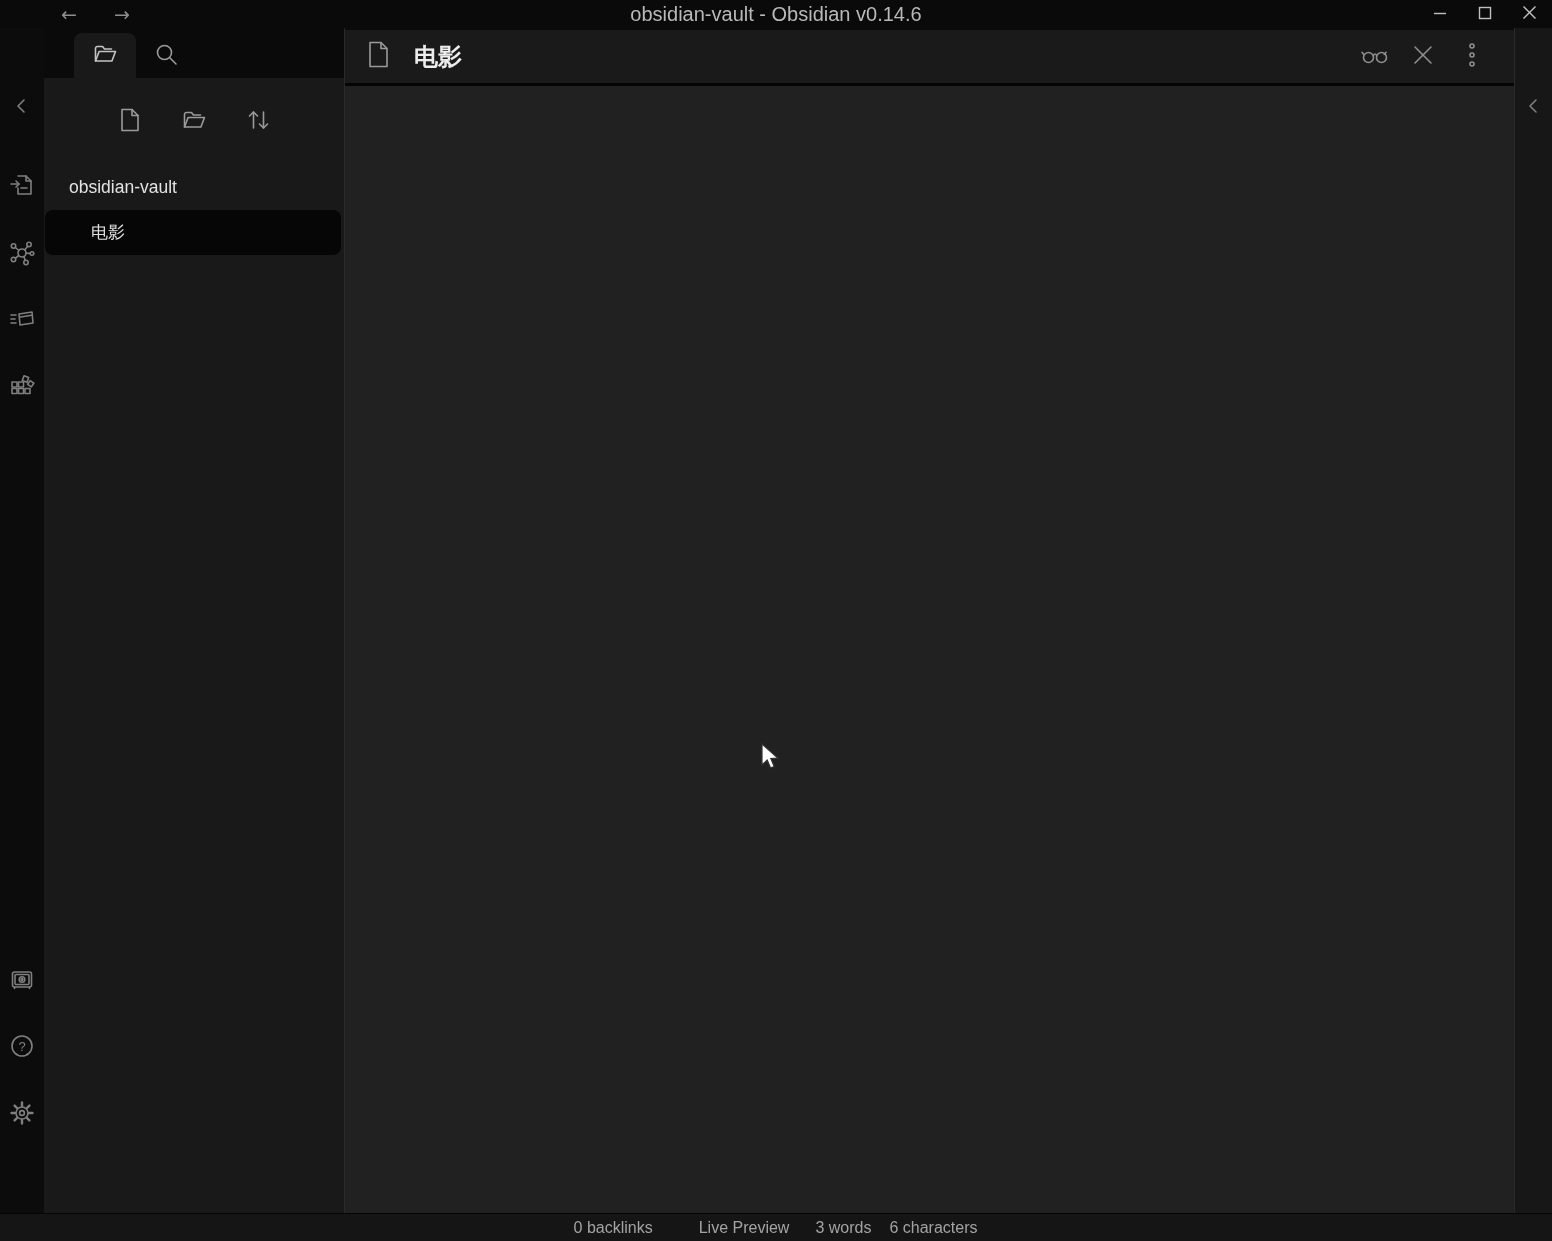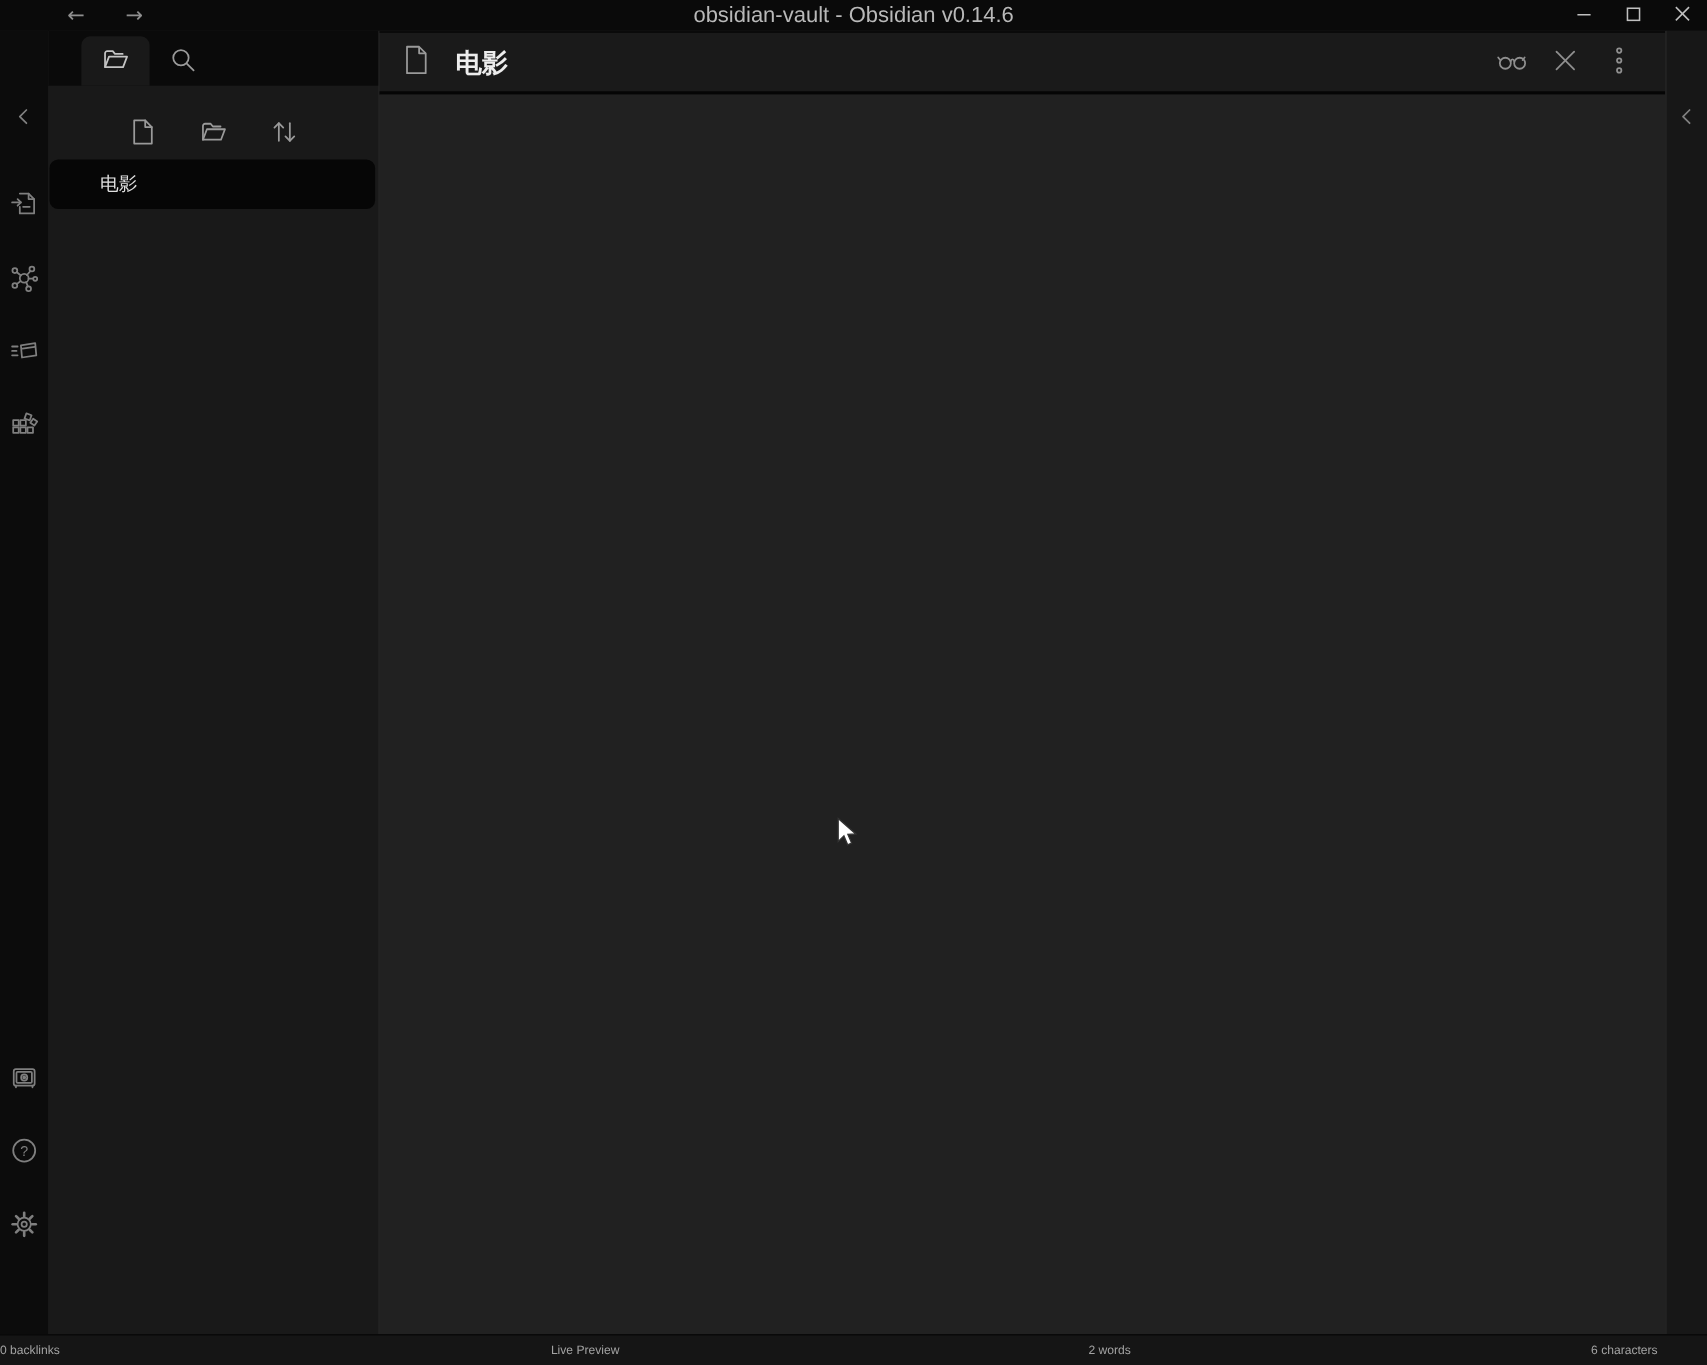--- a/index.html
+++ b/index.html
@@ -62,22 +62,22 @@
   .va-btn svg { stroke:#8f8f8f; fill:none; stroke-width:1.6; stroke-linecap:round; }
   .view-content { flex:1; background:#212121; }
 
   
   .right-strip { position:relative; width:38px; flex:none; background:#171717; border-left:1px solid #2a2a2a; }
   .right-strip .ribbon-btn { left:5px; }
   .right-strip svg { stroke:#7f7f7f; fill:none; stroke-width:1.6; stroke-linecap:round; stroke-linejoin:round; }
 
   
   .statusbar { position:absolute; left:0; bottom:0; width:1552px; height:28px; background:#151515;
-               border-top:1px solid #050505; display:flex; align-items:center; justify-content:space-between;
-               padding-right:45px; color:#a3a3a3; font-size:11px; }
+               border-top:1px solid #050505; display:flex; align-items:center; justify-content:center;
+               padding-right:45px; color:#a3a3a3; font-size:16px;padding-left:44px; }
   .sb-item { white-space:nowrap; }
   .sb-backlinks { margin-right:46px; } .sb-mode { margin-right:26px; } .sb-words { margin-right:18px; }
 
   
   .cursor { position:absolute; left:760px; top:743px; pointer-events:none; }
 </style>
 </head>
 <body>
 
 <div class="window">
@@ -256,20 +256,21 @@
               <svg width="26" height="26" viewBox="0 0 26 26">
                 <line x1="8.5" y1="21" x2="8.5" y2="5"></line>
                   <polyline points="4.5,9 8.5,5 12.5,9"></polyline>
                 <line x1="18.5" y1="5" x2="18.5" y2="21"></line>
                   <polyline points="14.5,17 18.5,21 22.5,17"></polyline>
               </svg>
             </span>
           </button>
         </div>
 
+        <div class="vault-title">obsidian-vault</div>
 
         <div class="file-item selected">
           <span>电影</span>
         </div>
       </div>
     </div>
 
     <div class="editor">
       <div class="view-header">
         <span class="doc-icon">
@@ -320,21 +321,21 @@
               <polyline points="13,5 7,11 13,17"></polyline>
             </svg>
         </span>
       </button>
     </div>
   </div>
 
   <div class="statusbar">
     <span class="sb-item sb-backlinks">0 backlinks</span>
     <span class="sb-item sb-mode">Live Preview</span>
-    <span class="sb-item sb-words">2 words</span>
+    <span class="sb-item sb-words">3 words</span>
     <span class="sb-item">6 characters</span>
   </div>
 
   <div class="cursor">
     <svg width="24" height="28" viewBox="0 0 24 28">
       <polygon points="2,1 2,22 7.2,17 10.6,25 14.2,23.4 10.8,15.6 18,15.2" fill="#ffffff" stroke="#333333" stroke-width="1.2"></polygon>
     </svg>
   </div>
 
 </div>

